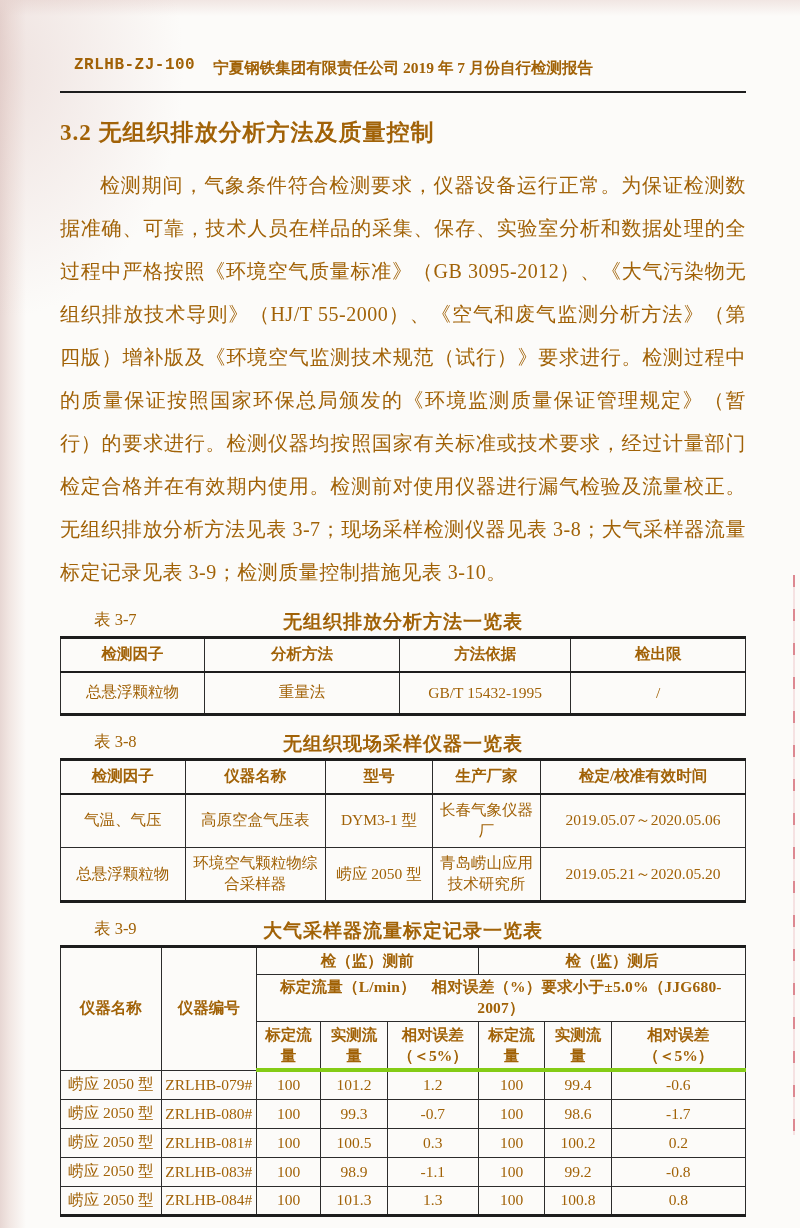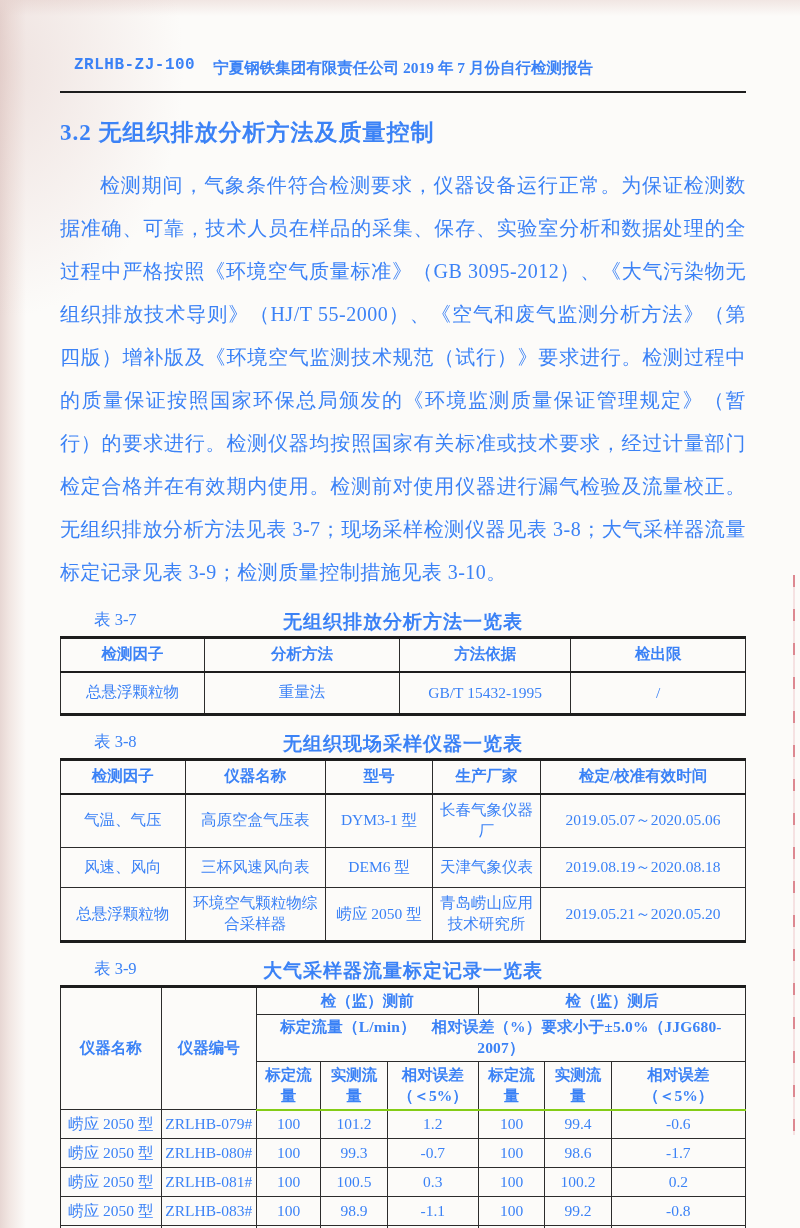--- a/index.html
+++ b/index.html
@@ -5,21 +5,21 @@
   * { margin: 0; padding: 0; box-sizing: border-box; }
   html, body { background: #777; }
   .page {
     position: relative;
     width: 800px;
     height: 1228px;
     margin: 0 auto;
     background: #fcfbf9;
     overflow: hidden;
     font-family: "Liberation Serif", "DejaVu Serif", serif;
-    color: #3b82f6;
+    color: #a16207;
   }
   
   .edge-left {
     position: absolute; left: 0; top: 0; bottom: 0; width: 26px;
     background: linear-gradient(to right, #e3d0cc 0%, #efe2de 35%, rgba(255,255,255,0) 100%);
     opacity: .85;
   }
   .edge-top {
     position: absolute; top: 0; left: 0; right: 0; height: 16px;
     background: linear-gradient(to bottom, #ecddd9, rgba(255,255,255,0));
@@ -67,21 +67,21 @@
   }
   th, td { border: 1px solid #2c2c2c; text-align: center; vertical-align: middle; padding: 3px 2px; }
   th { font-weight: 700; }
   .t7 thead th, .t8 thead th { border-bottom: 2px solid #1d1d1d; height: 34px; }
   .t7 td { height: 43px; }
   .t8 td { height: 40px; }
   .t8 tbody tr:first-child td, .t8 tbody tr:last-child td { height: 54px; }
   .t9 th { padding: 2px; }
   .t9 thead tr:nth-child(1) th { height: 28px; }
   .t9 thead tr:nth-child(2) th { height: 30px; }
-  .t9 thead tr:nth-child(3) th { height: 48px; border-bottom: 2px solid #84cc16; white-space: pre-line; line-height: 21px; margin-left: 40px; }
+  .t9 thead tr:nth-child(3) th { height: 48px; border-bottom: 4px solid #84cc16; white-space: pre-line; line-height: 21px; margin-left: 40px; }
   .t9 td { height: 29px; }
   .t9 .spec { font-weight: 700; letter-spacing: .2px; }
 </style>
 </head>
 <body>
 
 <div class="page">
   <div class="edge-left"></div>
   <div class="edge-top"></div>
   <div class="corner-blotch"></div>
@@ -149,27 +149,20 @@
           <th>检定/校准有效时间</th>
         </tr>
       </thead>
       <tbody>
           <tr>
             <td>气温、气压</td>
             <td>高原空盒气压表</td>
             <td>DYM3-1 型</td>
             <td>长春气象仪器厂</td>
             <td>2019.05.07～2020.05.06</td>
-          </tr>
-          <tr>
-            <td>风速、风向</td>
-            <td>三杯风速风向表</td>
-            <td>DEM6 型</td>
-            <td>天津气象仪表</td>
-            <td>2019.08.19～2020.08.18</td>
           </tr>
           <tr>
             <td>总悬浮颗粒物</td>
             <td>环境空气颗粒物综合采样器</td>
             <td>崂应 2050 型</td>
             <td>青岛崂山应用技术研究所</td>
             <td>2019.05.21～2020.05.20</td>
           </tr>
         </tbody>
     </table>

